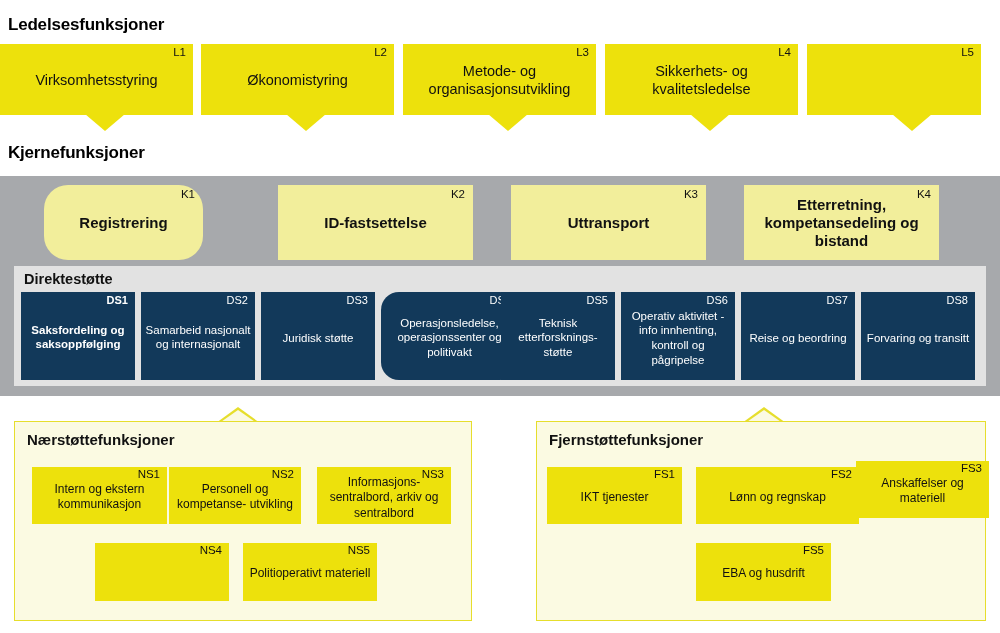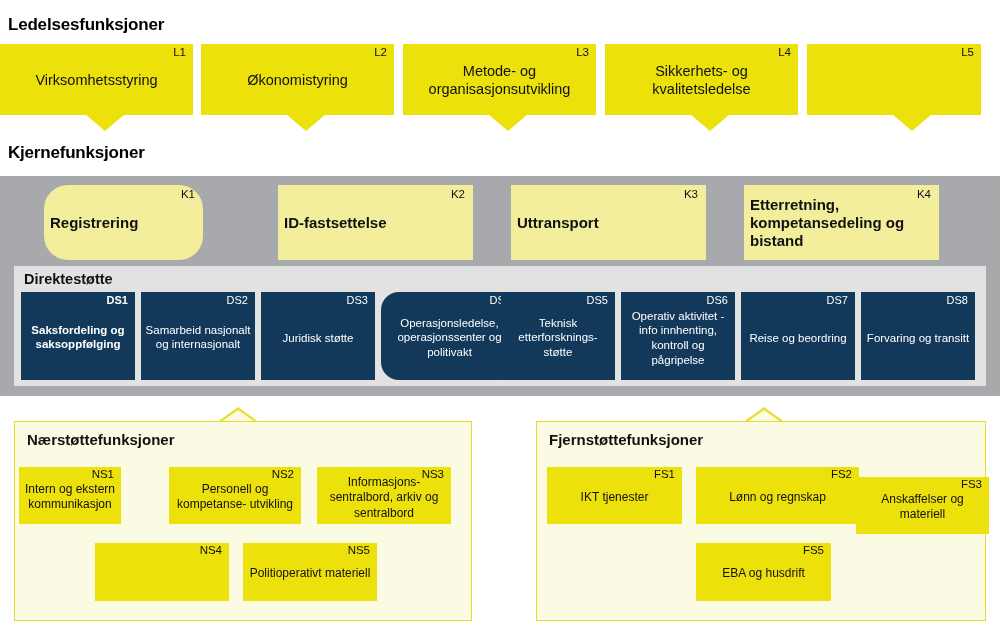--- a/index.html
+++ b/index.html
@@ -87,21 +87,21 @@
     font-size: 11.5px;
     color: #111;
     line-height: 1;
   }
   .k-box .label {
     position: absolute;
     left: 6px;
     right: 6px;
     top: 50%;
     transform: translateY(-50%);
-    text-align: left;
+    text-align: center;
     font-size: 15px;
     font-weight: bold;
     line-height: 1.22;
     color: #111;
   }
 
   
   #ds-panel {
     position: absolute;
     left: 14px;
@@ -296,21 +296,21 @@
   <span class="code">DS8</span>
   <span class="label">Forvaring og transitt</span>
 </div>
 
 <div class="panel-notch-outer" style="left:216px;"></div>
 <div class="panel-notch-inner" style="left:218px;"></div>
 <div class="support-panel" style="left:14px; width:458px;">
   <span class="panel-title">Nærstøttefunksjoner</span>
 </div>
 
-<div class="s-box" style="left:19px; top:467px; width:102px; height:57px;">
+<div class="s-box" style="left:32px; top:467px; width:135px; height:57px;">
   <span class="code">NS1</span>
   <span class="label">Intern og ekstern kommunikasjon</span>
 </div>
 <div class="s-box" style="left:169px; top:467px; width:132px; height:57px;">
   <span class="code">NS2</span>
   <span class="label">Personell og kompetanse- utvikling</span>
 </div>
 <div class="s-box" style="left:317px; top:467px; width:134px; height:57px;">
   <span class="code">NS3</span>
   <span class="label">Informasjons- sentralbord, arkiv og sentralbord</span>
@@ -330,20 +330,20 @@
 </div>
 
 <div class="s-box" style="left:547px; top:467px; width:135px; height:57px;">
   <span class="code">FS1</span>
   <span class="label">IKT tjenester</span>
 </div>
 <div class="s-box" style="left:696px; top:467px; width:135px; height:57px;padding-left:28px;">
   <span class="code">FS2</span>
   <span class="label">Lønn og regnskap</span>
 </div>
-<div class="s-box" style="left:856px; top:477px; width:133px; height:57px;">
+<div class="s-box" style="left:856px; top:461px; width:133px; height:57px;">
   <span class="code">FS3</span>
   <span class="label">Anskaffelser og materiell</span>
 </div>
 <div class="s-box" style="left:696px; top:543px; width:135px; height:58px;">
   <span class="code">FS5</span>
   <span class="label">EBA og husdrift</span>
 </div>
 
 </body></html>

